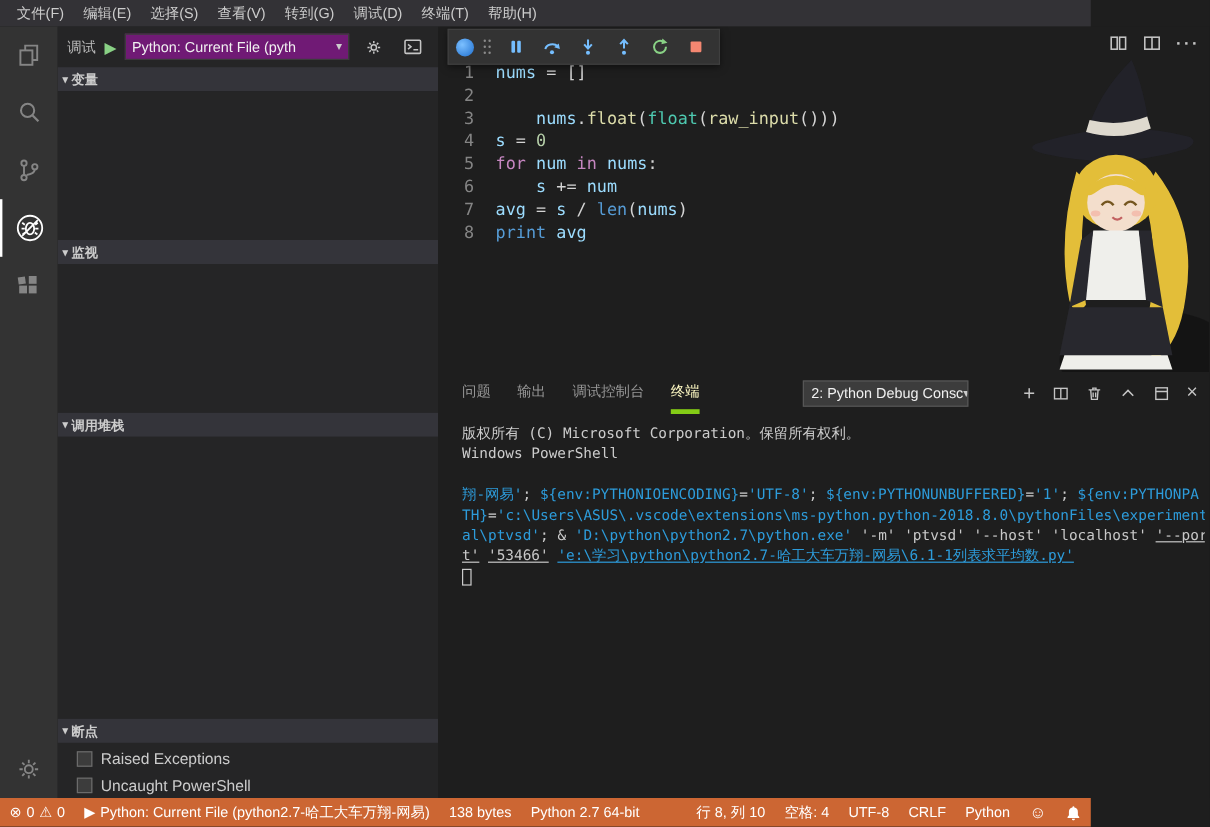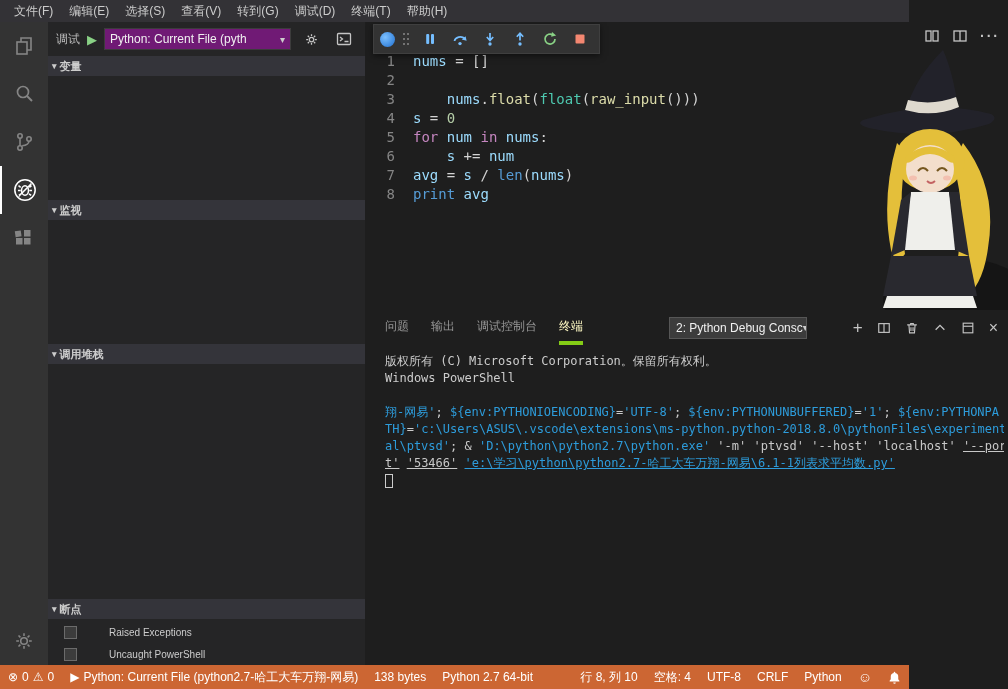--- a/index.html
+++ b/index.html
@@ -29,21 +29,21 @@
                 font-size:12px; display:flex; align-items:center; padding:0 5px; cursor:pointer;
                 white-space:nowrap; overflow:hidden; }
   .dbg-select .caret { margin-left:auto; color:#CCCCCC; font-size:10px; }
   .section-header { height:20px; background:#34343A; color:#CCCCCC; font-size:11px; font-weight:bold;
                     display:flex; align-items:center; padding-left:4px; gap:3px; cursor:pointer; }
   .section-header .tri { font-size:9px; color:#CCCCCC; }
   .section-body { background:#252526; }
   .bp-list { flex:1; padding-top:2px; }
   .bp-row { display:flex; align-items:center; gap:7px; height:22px; padding-left:16px; cursor:pointer; }
   .bp-check { width:13px; height:13px; background:#3C3C3C; border:1px solid #6B6B6B; }
-  .bp-label { color:#CCCCCC; font-size:10px;margin-left:25px; }
+  .bp-label { color:#CCCCCC; font-size:13px; }
 
   
   .editor { position:absolute; left:365px; top:22px; width:643px; height:288px; background:#1E1E1E; overflow:hidden; }
   .char-img { position:absolute; right:0; top:26px; opacity:.95; pointer-events:none; }
   .code { position:absolute; top:30px; left:0; right:0; font-family:"DejaVu Sans Mono", monospace;
           font-size:14px; line-height:19px; }
   .code-line { display:flex; height:19px; white-space:pre; }
   .gutter { width:48px; text-align:right; padding-right:18px; color:#858585; flex:none; }
   .code-text { white-space:pre; }
   .tk-var { color:#9CDCFE; } .tk-kw { color:#C586C0; } .tk-fn { color:#569CD6; }

